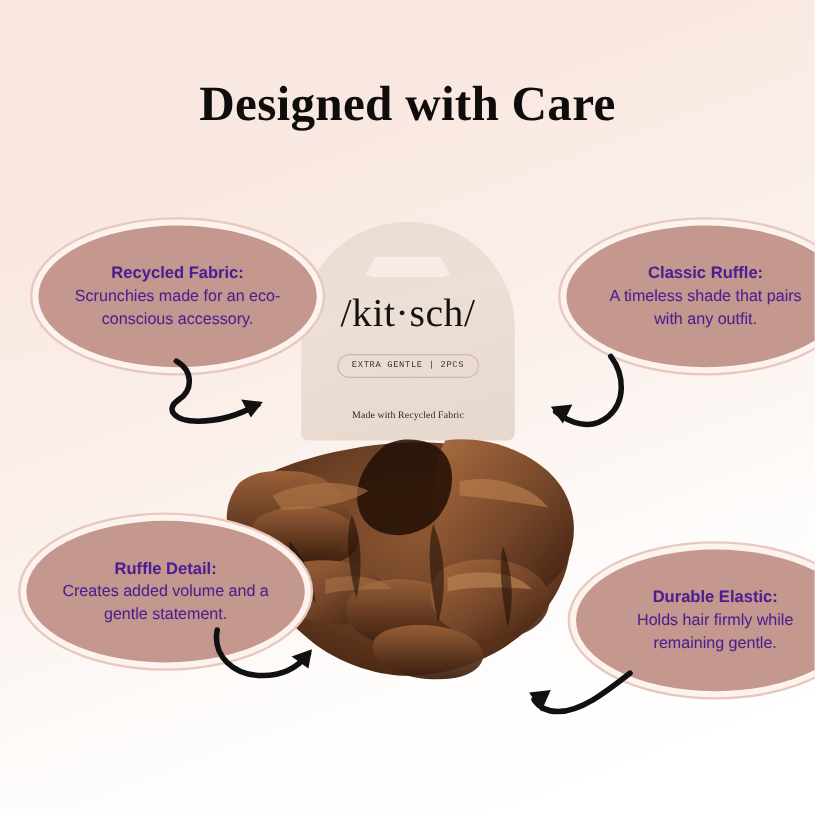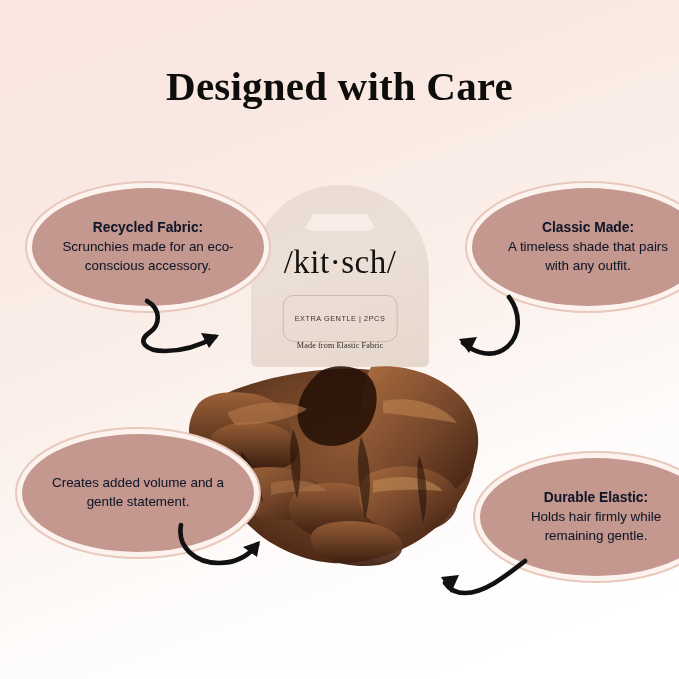--- a/index.html
+++ b/index.html
@@ -33,21 +33,21 @@
     letter-spacing: 0.2px;
     color: #0e0d0c;
     font-weight: 700;
   }
 
   
   .bubble {
     position: absolute;
     border-radius: 50%;
     background: #c5988f;
-    color: #0f172a;
+    color: #4c1d95;
     display: flex;
     align-items: center;
     justify-content: center;
     text-align: center;
     box-sizing: border-box;
     box-shadow: 0 0 0 5px #fdf3ee, 0 0 0 7px #e8c8bc;
   }
   .bubble-inner {
     padding: 0 26px;
     font-size: 13.4px;
@@ -106,25 +106,26 @@
     letter-spacing: 0.5px;
     color: #141210;
   }
   #tag-badge {
     position: absolute;
     left: 50%;
     top: 110px;
     transform: translateX(-50%);
     border: 1px solid #cdb9ab;
     border-radius: 11px;
-    padding: 18px 11px;
+    padding: 5px 11px;
     font-size: 7.3px;
     letter-spacing: 0.55px;
     color: #3a322c;
     white-space: nowrap;
+    font-family: Liberation Mono, monospace;
   }
   #tag-product-name {
     position: absolute;
     left: 0; right: 0;
     top: 133px;
     text-align: center;
     font-family: "Liberation Serif", serif;
     font-size: 15px;
     color: #17130f;
   }
@@ -154,21 +155,21 @@
 <div id="infographic">
 
   <div id="page-title">Designed with Care</div>
 
   <div id="product">
 
     <div id="hang-tag">
       <div id="hang-tag-slot"></div>
       <div id="brand-logo">/kit·sch/</div>
       <div id="tag-badge">EXTRA GENTLE  |  2PCS</div>
-      <div id="tag-sub-note">Made from Elastic Fabric</div>
+      <div id="tag-sub-note">Made with Recycled Fabric</div>
     </div>
 
     <svg id="scrunchie" viewBox="0 0 330 240">
       <defs>
         <radialGradient id="gSat" cx="55%" cy="38%" r="70%">
           <stop offset="0%" stop-color="#8d5732"></stop>
           <stop offset="52%" stop-color="#6d4126"></stop>
           <stop offset="100%" stop-color="#43210f"></stop>
         </radialGradient>
         <linearGradient id="gFold" x1="0" y1="0" x2="0" y2="1">
@@ -227,27 +228,28 @@
 
   <div class="bubble" id="bubble-recycled-fabric">
     <div class="bubble-inner">
       <span class="bubble-title">Recycled Fabric:</span>
       <span>Scrunchies made for an eco-conscious accessory.</span>
     </div>
   </div>
 
   <div class="bubble" id="bubble-classic-color">
     <div class="bubble-inner">
-      <span class="bubble-title">Classic Made:</span>
+      <span class="bubble-title">Classic Ruffle:</span>
       <span>A timeless shade that pairs with any outfit.</span>
     </div>
   </div>
 
   <div class="bubble" id="bubble-ruffle-detail">
     <div class="bubble-inner">
+      <span class="bubble-title">Ruffle Detail:</span>
       <span>Creates added volume and a gentle statement.</span>
     </div>
   </div>
 
   <div class="bubble" id="bubble-durable-elastic">
     <div class="bubble-inner">
       <span class="bubble-title">Durable Elastic:</span>
       <span>Holds hair firmly while remaining gentle.</span>
     </div>
   </div>

